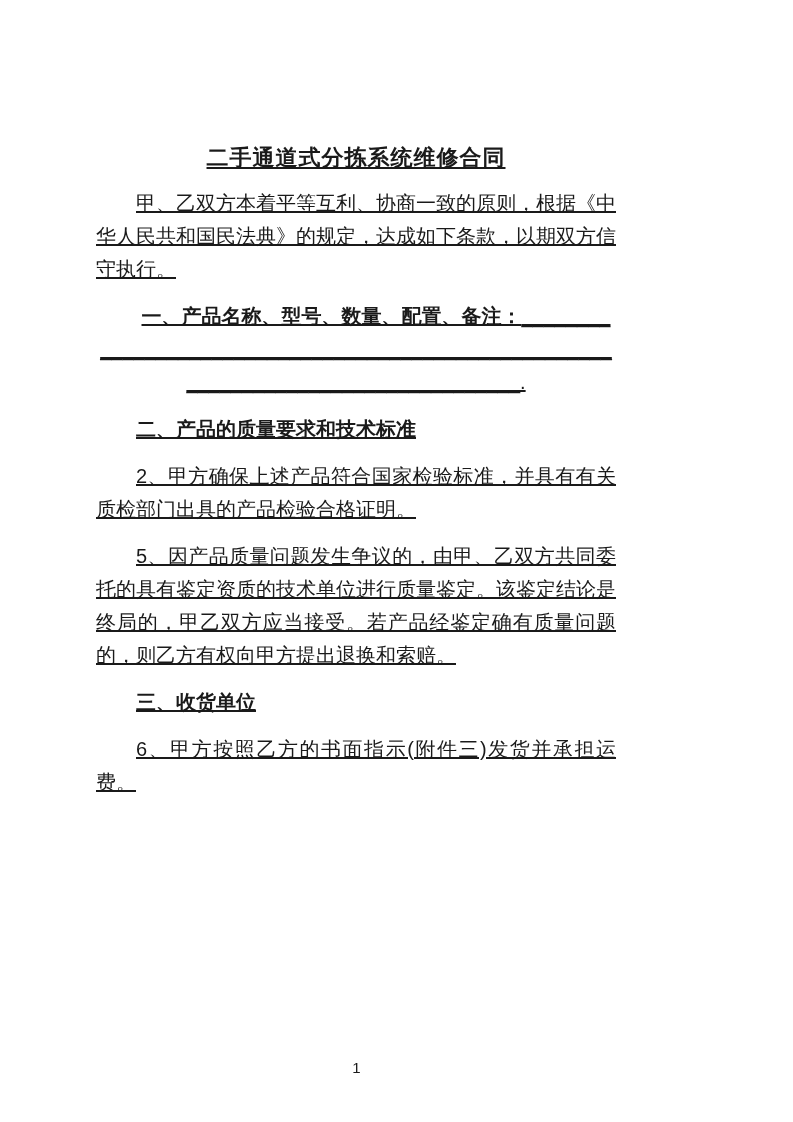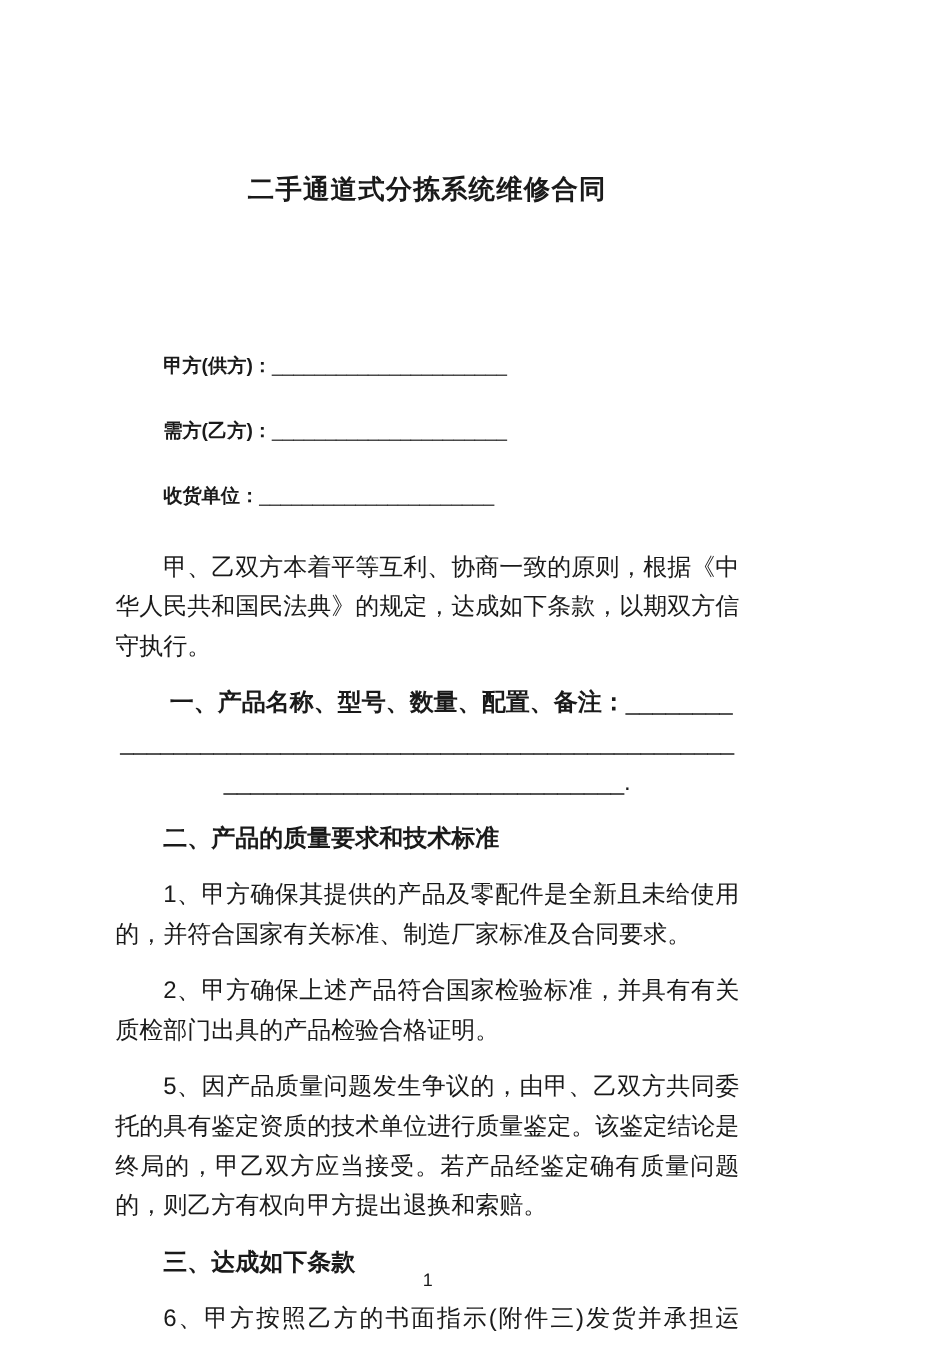--- a/index.html
+++ b/index.html
@@ -14,20 +14,21 @@
     color: #1a1a1a;
   }
   .page {
     position: relative;
     width: 713px;
     height: 1122px;
     box-sizing: border-box;
     padding: 96px 97px 12px 96px;
     background: #ffffff;
     overflow: hidden;
+    text-decoration: underline;
   }
   .doc-title {
     margin: 47px 0 0 0;
     text-align: center;
     font-size: 22px;
     line-height: 30px;
     font-weight: 700;
     letter-spacing: 1px;
   }
   .parties {
@@ -70,39 +71,31 @@
     font-weight: 400;
   }
 </style>
 </head>
 <body>
 
 <div class="page">
 
   <h1 class="doc-title">二手通道式分拣系统维修合同</h1>
 
-  <div class="parties">
-    <p class="party-line"><span>甲方(供方)：</span><span class="party-blank">______________________</span></p>
-
-    <p class="party-line"><span>需方(乙方)：</span><span class="party-blank">______________________</span></p>
-
-    <p class="party-line"><span>收货单位：</span><span class="party-blank">______________________</span></p>
-  </div>
 
   <p class="para">甲、乙双方本着平等互利、协商一致的原则，根据《中华人民共和国民法典》的规定，达成如下条款，以期双方信守执行。</p>
 
   <p class="para bold fill-blank"><span>一、产品名称、型号、数量、配置、备注：</span><span class="party-blank">____________________________________________________________________________________.</span></p>
 
   <p class="para bold">二、产品的质量要求和技术标准</p>
 
-  <p class="para">1、甲方确保其提供的产品及零配件是全新且未给使用的，并符合国家有关标准、制造厂家标准及合同要求。</p>
 
   <p class="para">2、甲方确保上述产品符合国家检验标准，并具有有关质检部门出具的产品检验合格证明。</p>
 
   <p class="para">5、因产品质量问题发生争议的，由甲、乙双方共同委托的具有鉴定资质的技术单位进行质量鉴定。该鉴定结论是终局的，甲乙双方应当接受。若产品经鉴定确有质量问题的，则乙方有权向甲方提出退换和索赔。</p>
 
-  <p class="para bold">三、达成如下条款</p>
+  <p class="para bold">三、收货单位</p>
 
   <p class="para">6、甲方按照乙方的书面指示(附件三)发货并承担运费。</p>
 
   <div class="page-number">1</div>
 
 </div>
 
 </body></html>

